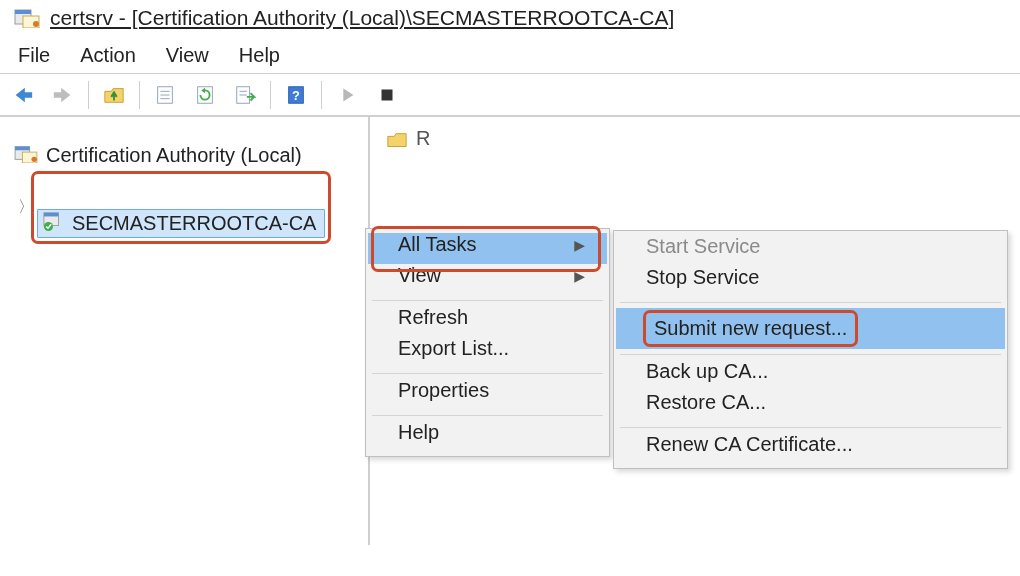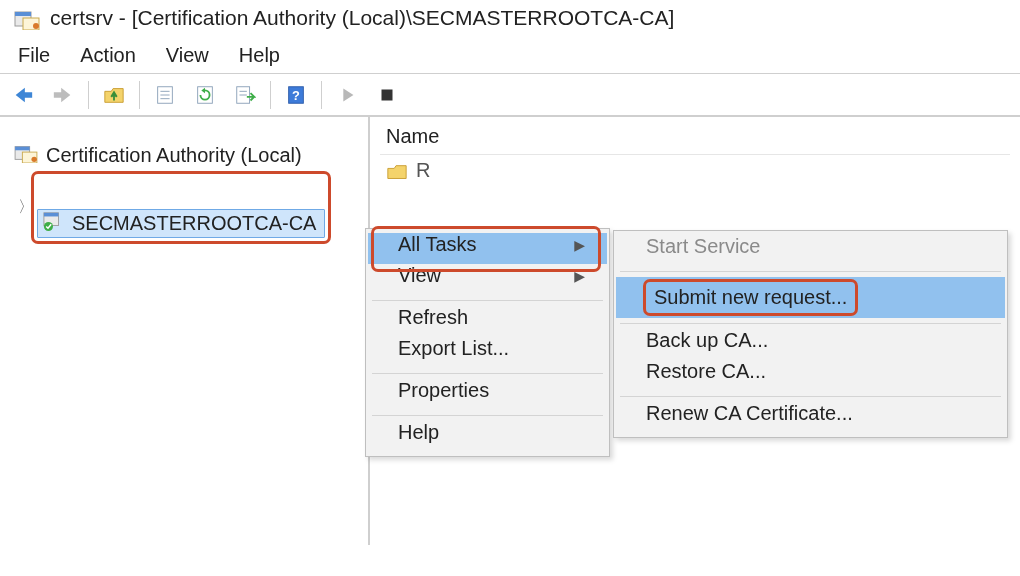--- a/index.html
+++ b/index.html
@@ -9,23 +9,24 @@
     font-size: 19px;
     color: #222;
     background: #fff;
     width: 1020px;
     height: 576px;
     overflow: hidden;
     position: relative;
   }
   .titlebar {
     display: flex;
-    align-items: flex-end;
+    align-items: flex-start;
     padding: 6px 10px 4px 14px;
     font-size: 21px;
+    text-decoration: underline;
   }
   .titlebar .app-icon {
     width: 26px; height: 22px;
     margin-right: 10px;
   }
   .menubar {
     display: flex;
     gap: 30px;
     padding: 10px 18px 6px 18px;
     font-size: 20px;
@@ -271,21 +272,20 @@
               <path d="M4.5 17 L6.5 19 L10 14.5" stroke="#fff" stroke-width="1.6" fill="none"></path>
             </svg>
           </span>
           <span>SECMASTERROOTCA-CA</span>
         </span>
       </span>
     </div>
   </div>
 
   <div class="right-pane">
-    <div class="col-header">Name</div>
     <div class="item-row">
       <span class="folder-icon">
         <svg viewBox="0 0 24 20">
             <path d="M2 7 L9 7 L11 4 L22 4 L22 18 L2 18 Z" fill="#f4d36b" stroke="#c89b2f"></path>
           </svg>
       </span>
       <span>R</span>
     </div>
   </div>
 </div>
@@ -316,20 +316,23 @@
   <div class="menu-sep"></div>
   <div class="menu-item">
     <span>Help</span>
   </div>
 </div>
 
 <div class="menu menu2" style="left:613px; top:230px; width:395px;">
   <div class="menu-item disabled">
     <span>Start Service</span>
   </div>
+  <div class="menu-item">
+    <span>Stop Service</span>
+  </div>
   <div class="menu-sep"></div>
   <div class="menu-item highlight" style="position:relative; padding-top:5px; padding-bottom:5px;">
     <span class="red-box red-outline" style="padding:4px 8px;">
       <span>Submit new request...</span>
     </span>
   </div>
   <div class="menu-sep"></div>
   <div class="menu-item">
     <span>Back up CA...</span>
   </div>

